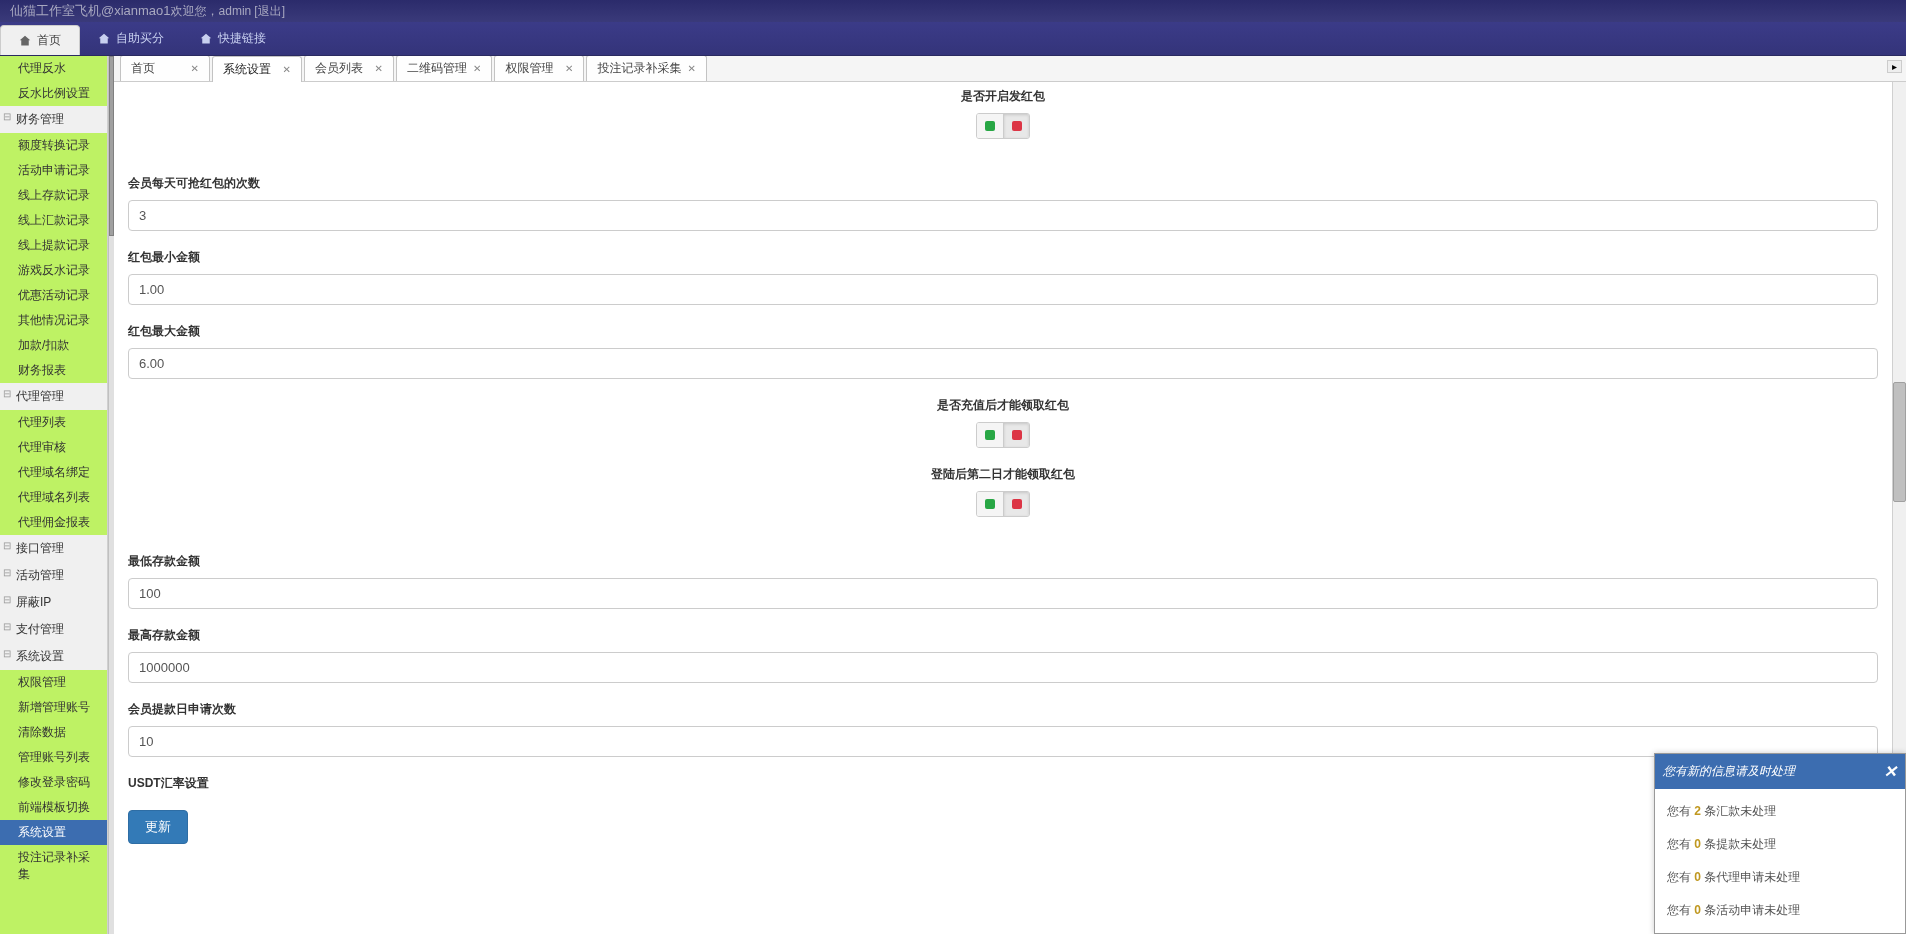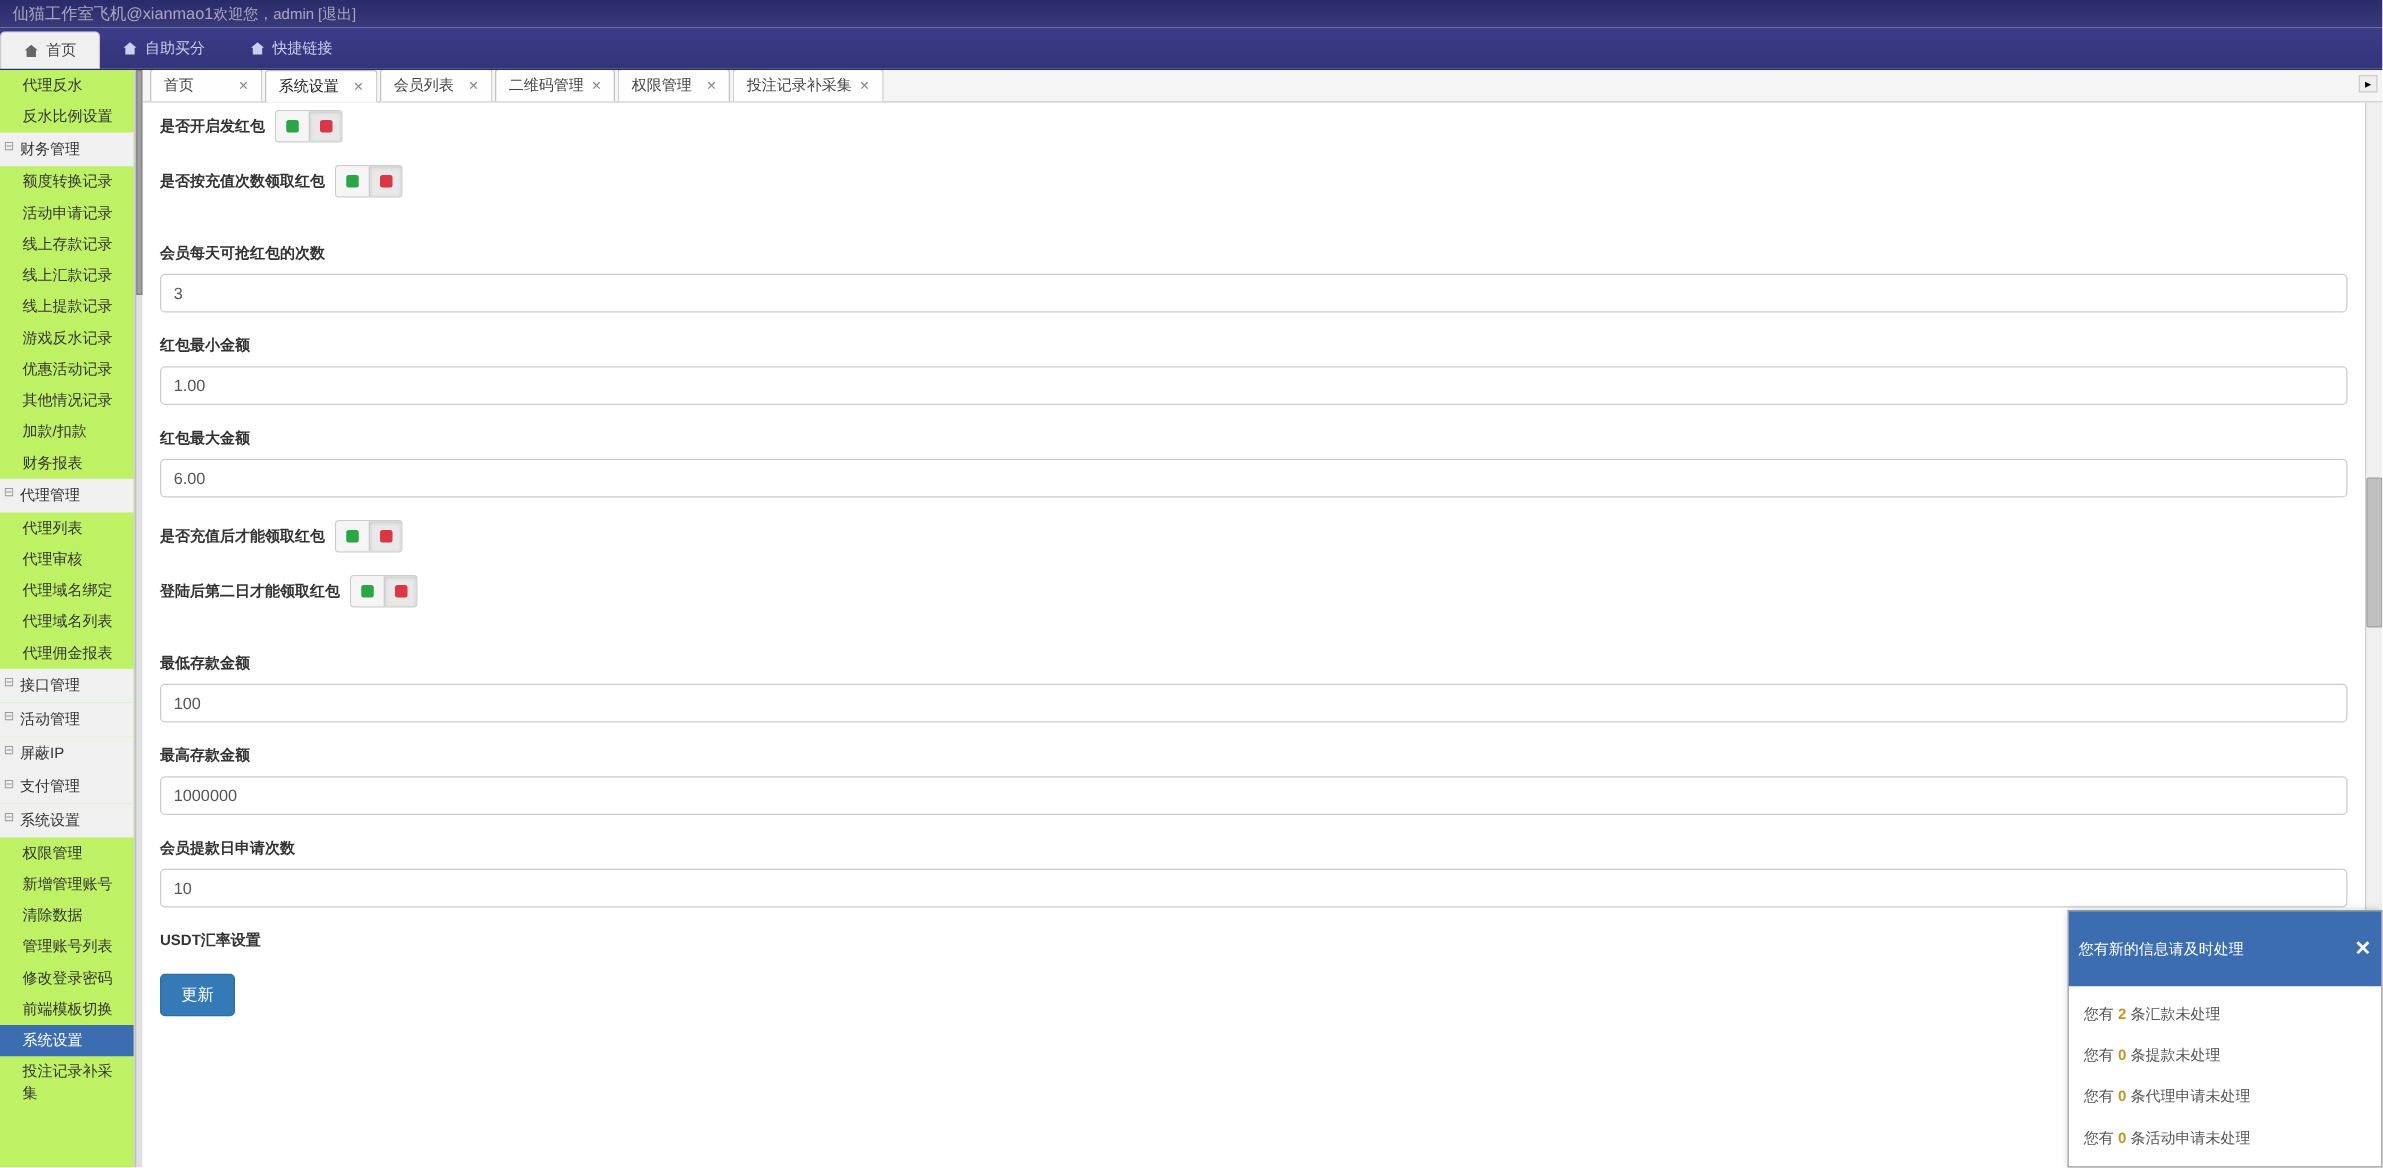--- a/index.html
+++ b/index.html
@@ -29,38 +29,38 @@
 .tabs-row { height: 26px; background: #f5f5f5; border-bottom: 1px solid #ccc; display: flex; align-items: flex-end; padding-left: 6px; gap: 2px; position: relative; }
 .tabs-row .doc-tab { padding: 4px 10px; font-size: 12px; background: #fefefe; border: 1px solid #c3c3c3; border-bottom: none; border-radius: 3px 3px 0 0; display: flex; align-items: center; gap: 6px; cursor: pointer; color: #444; min-width: 90px; justify-content: space-between; }
 .tabs-row .doc-tab.active { background: #fff; color: #222; font-weight: normal; position: relative; top: 1px; }
 .tabs-row .doc-tab .x { color: #888; font-size: 10px; cursor: pointer; }
 .tabs-row .tab-nav-right { position: absolute; right: 4px; top: 4px; background: #eee; border: 1px solid #ccc; padding: 0 4px; cursor: pointer; font-size: 10px; }
 
 .content { flex: 1; overflow-y: auto; padding: 6px 14px 20px 14px; background: #fff; }
 .content-scroll-right { width: 14px; background: #f0f0f0; border-left: 1px solid #d0d0d0; }
 .content-scroll-right .thumb { background: #c0c0c0; height: 120px; margin-top: 300px; border: 1px solid #a0a0a0; border-radius: 2px; }
 
-.form-row { margin-bottom: 18px; }
+.form-row { margin-bottom: 18px; flex-direction: column; }
 .form-row.inline { display: flex; align-items: center; gap: 8px; }
 .form-label { font-weight: bold; color: #333; margin-bottom: 8px; display: block; font-size: 12px; }
 .form-label.inline { display: inline; margin-bottom: 0; }
 .form-input { width: 100%; padding: 7px 10px; border: 1px solid #ccc; border-radius: 4px; font-size: 13px; color: #555; }
 
 .toggle-group { display: inline-flex; border: 1px solid #ccc; border-radius: 3px; overflow: hidden; }
 .toggle-btn { width: 26px; height: 24px; background: #f5f5f5; border: none; display: flex; align-items: center; justify-content: center; cursor: pointer; }
 .toggle-btn + .toggle-btn { border-left: 1px solid #ccc; }
 .toggle-btn.active-off { background: #e8e8e8; box-shadow: inset 0 1px 3px rgba(0,0,0,0.15); }
 .dot { width: 10px; height: 10px; border-radius: 2px; }
 .dot.green { background: #28a745; }
 .dot.red { background: #dc3545; }
 
 .btn-primary { background: #337ab7; color: #fff; border: 1px solid #2e6da4; padding: 7px 16px; border-radius: 4px; cursor: pointer; font-size: 13px; }
 
 .notify-panel { position: fixed; right: 0; bottom: 0; width: 252px; background: #fff; border: 1px solid #999; box-shadow: 0 0 6px rgba(0,0,0,0.2); z-index: 100; }
-.notify-head { background: #3c6db0; color: #fff; padding: 20px 8px; display: flex; justify-content: space-between; align-items: center; font-size: 12px; }
+.notify-head { background: #3c6db0; color: #fff; padding: 8px 8px; display: flex; justify-content: space-between; align-items: center; font-size: 12px; font-style: italic; }
 .notify-head .close { color: #fff; cursor: pointer; font-size: 16px; font-weight: bold; }
 .notify-body { padding: 6px 10px; }
 .notify-item { padding: 8px 2px; font-size: 12px; color: #555; }
 .notify-item b { color: #c09820; }
 
 .main-area { display: flex; flex: 1; overflow: hidden; }
 </style>
 </head>
 <body>
 
@@ -169,31 +169,20 @@
           <div class="toggle-group">
             <button class="toggle-btn">
                 <span class="dot green"></span>
               </button>
             <button class="toggle-btn active-off">
                 <span class="dot red"></span>
               </button>
           </div>
         </div>
 
-        <div class="form-row inline">
-          <span class="form-label inline">是否按充值次数领取红包</span>
-          <div class="toggle-group">
-            <button class="toggle-btn">
-                <span class="dot green"></span>
-              </button>
-            <button class="toggle-btn active-off">
-                <span class="dot red"></span>
-              </button>
-          </div>
-        </div>
 
         <div style="height:18px"></div>
 
         <div class="form-row">
           <label class="form-label">会员每天可抢红包的次数</label>
           <input class="form-input" value="3" style="">
         </div>
 
         <div class="form-row">
           <label class="form-label">红包最小金额</label>

